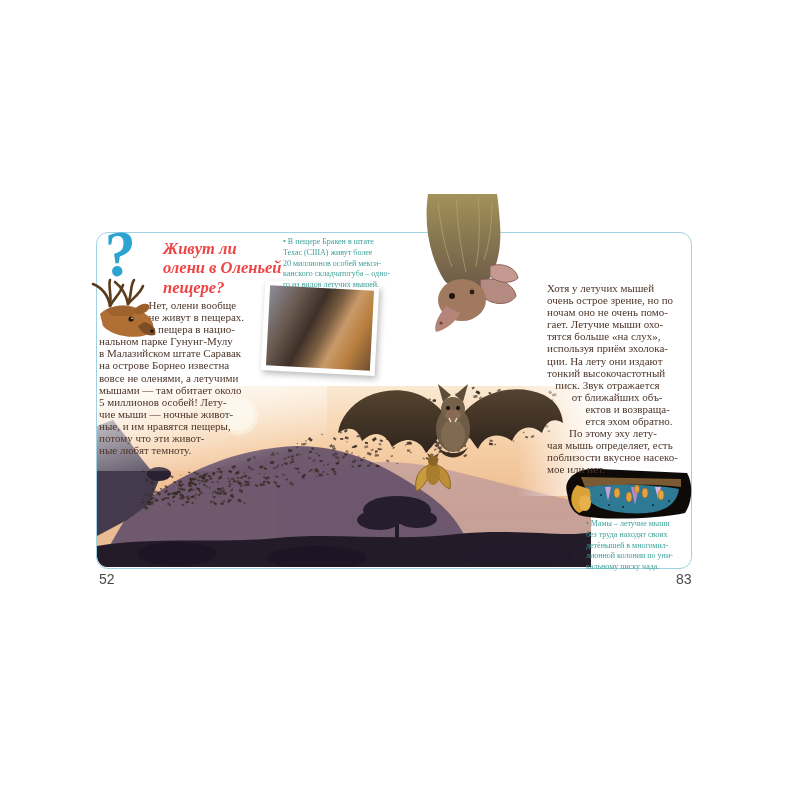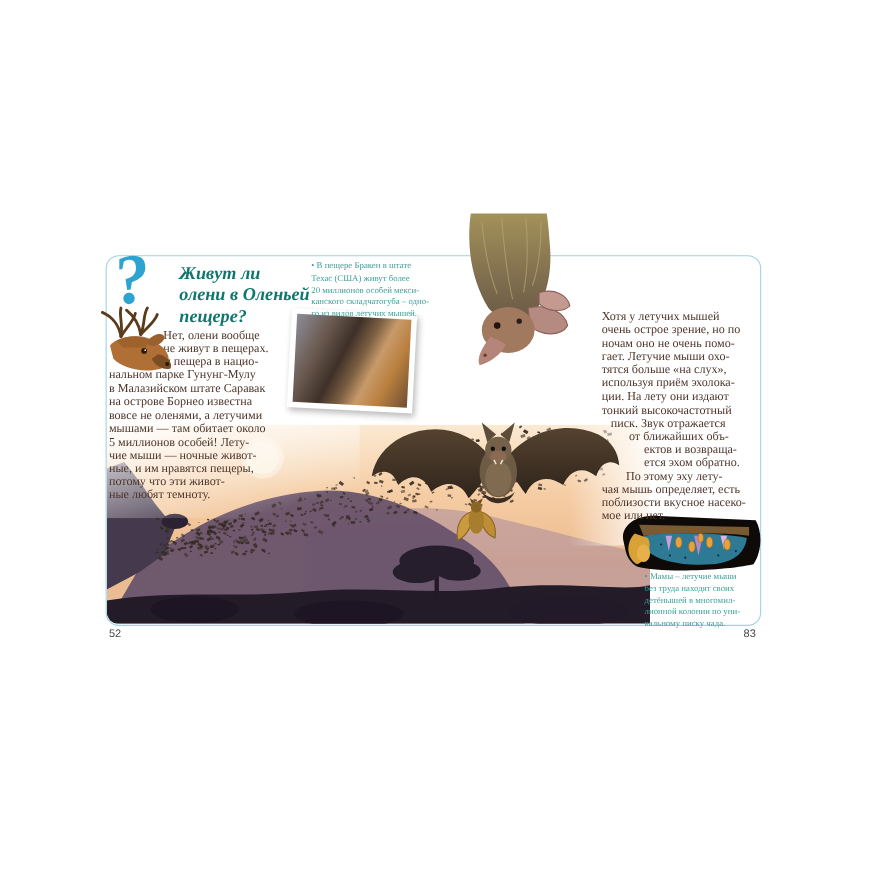--- a/index.html
+++ b/index.html
@@ -7,39 +7,39 @@
           font-family:"Liberation Serif",serif;}
   .abs{position:absolute;}
   .pre{white-space:pre;}
 
   
   #spread-border{left:96px;top:232px;width:594px;height:335px;border:1.5px solid #9fd3e3;
                  border-radius:12px;z-index:3;pointer-events:none;}
 
   
   .article-title{font-style:italic;font-weight:700;font-size:16.5px;line-height:1.18;
-                 color:#0f766e;z-index:6;}
+                 color:#ef4444;z-index:6;}
   #left-title{left:163px;top:239px;}
   #right-title{left:549px;top:238px;}
 
   
   .body-text{font-size:11px;line-height:1.1;color:#4e362b;z-index:6;}
   #left-body{left:99px;top:299px;}
   #right-body{left:547px;top:282px;}
 
   
   .caption{font-family:Liberation Serif, serif;font-size:8px;line-height:1.35;
            color:#3da099;z-index:8;}
   #caption-bracken{left:283px;top:237px;}
   #caption-dusk{left:269px;top:374px;}
   #caption-noseleaf{left:415px;top:322px;}
   #caption-moms{left:586px;top:519px;}
 
   
-  .page-num{font-family:"Liberation Sans",sans-serif;font-size:10px;color:#4a4a4a;z-index:6;}
+  .page-num{font-family:"Liberation Sans",sans-serif;font-size:14px;color:#4a4a4a;z-index:6;}
   #pagenum-left{left:99px;top:571px;}
   #pagenum-right{left:676px;top:571px;}
 
   
   #question-mark{left:104px;top:222px;font-size:64px;font-weight:700;font-style:italic;
                  color:#2da3d2;transform:rotate(-8deg);z-index:6;line-height:1;}
 
   
   #cave-photo{left:263px;top:283px;width:104px;height:80px;background:#fff;padding:5px;
               transform:rotate(3deg);box-shadow:2px 3px 6px rgba(0,0,0,.28);z-index:6;}

